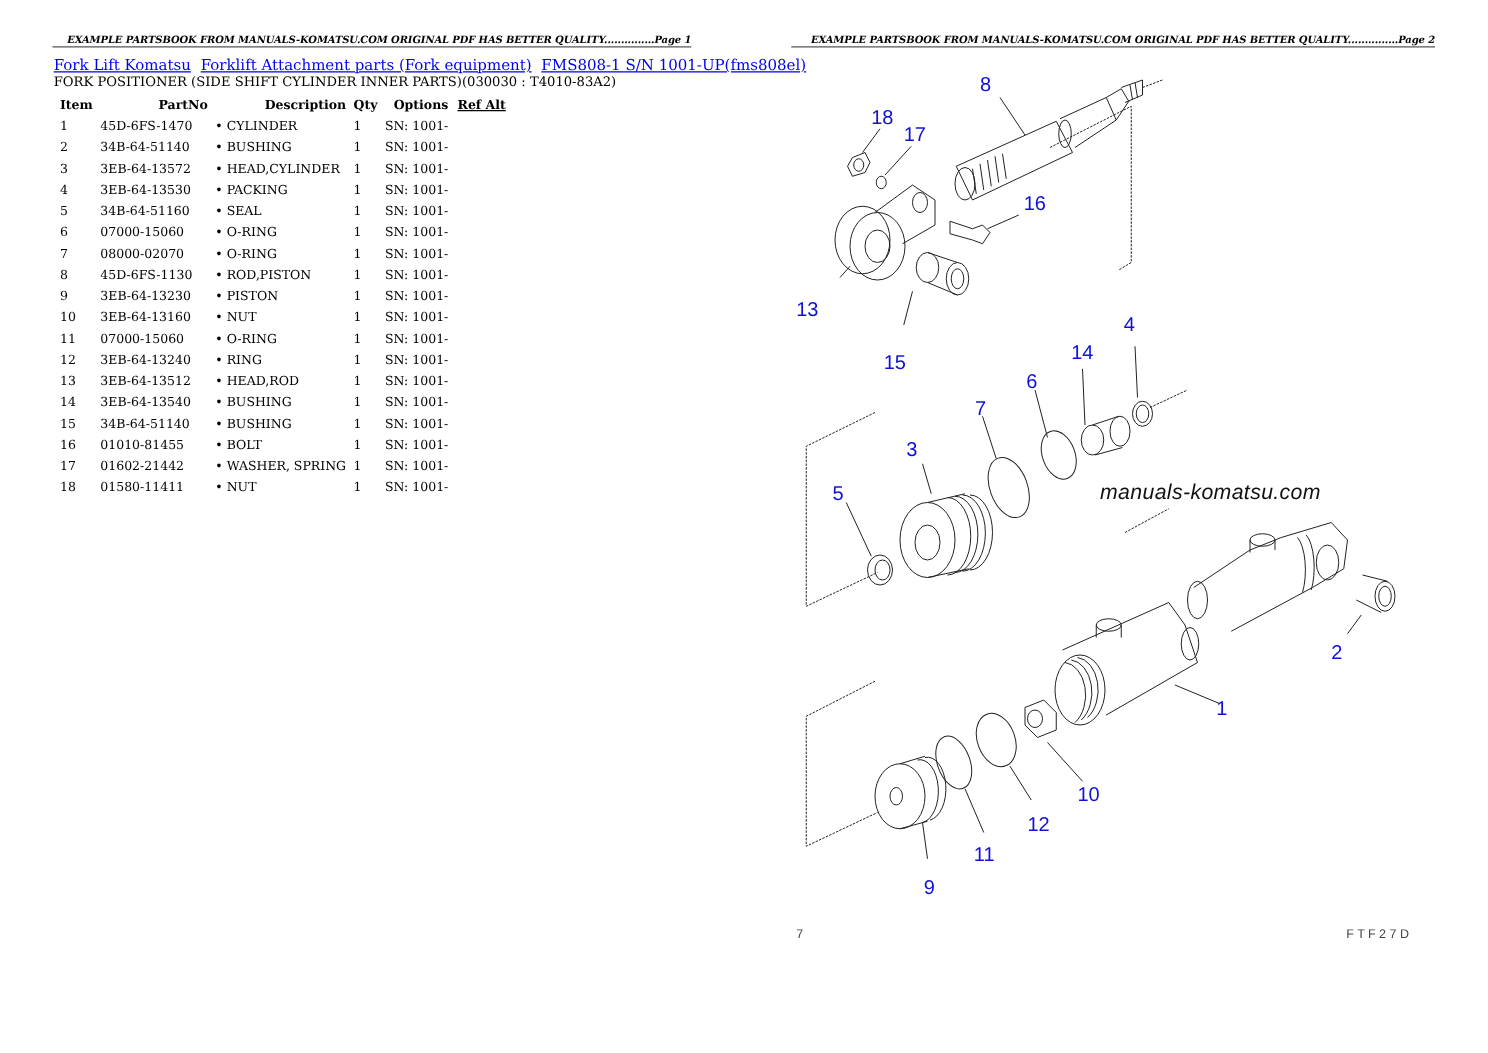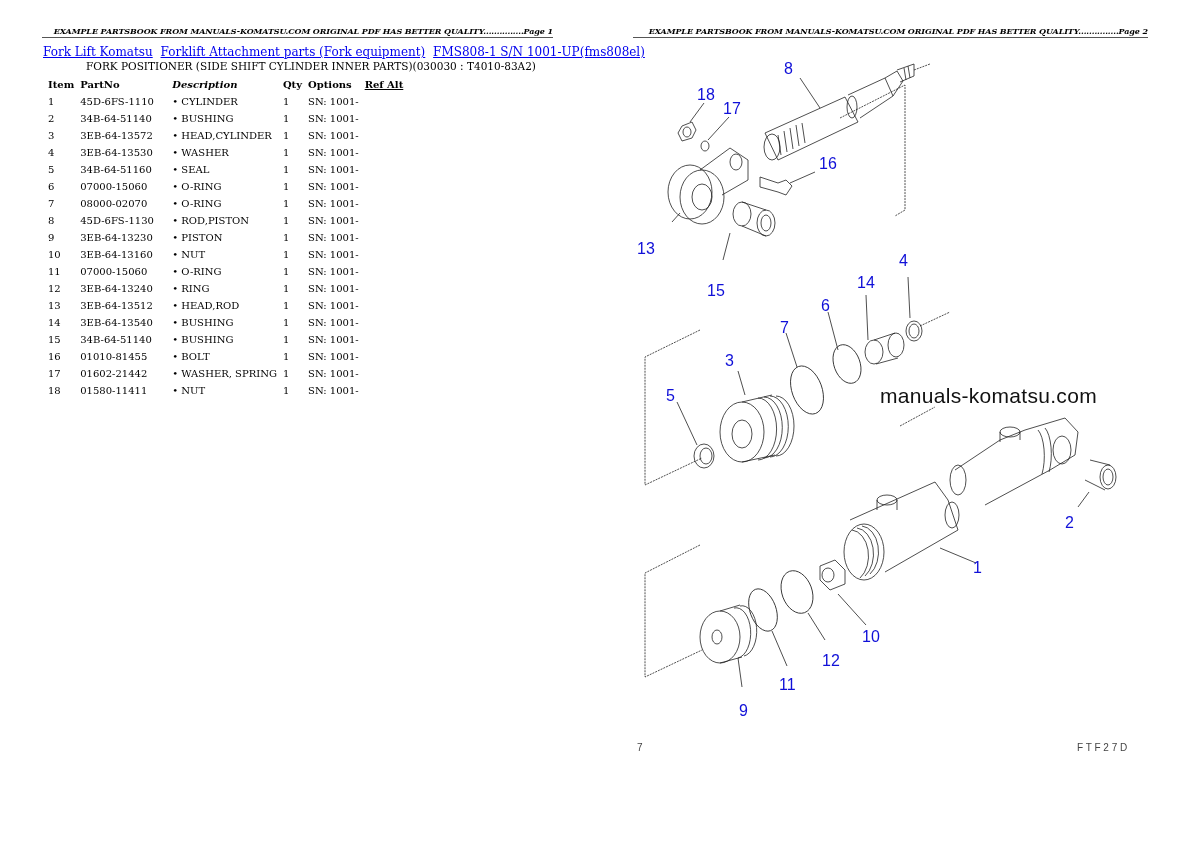--- a/index.html
+++ b/index.html
@@ -8,33 +8,33 @@
   .page-left { left:0; width:595px; }
   .page-right { left:595px; width:595px; }
   .hdr { position:absolute; top:26px; font-family:"DejaVu Serif", serif; font-style:italic; font-weight:bold; font-size:8px; text-align:right; letter-spacing:-0.1px; white-space:nowrap; }
   .hdr-left { left:42px; width:511px; }
   .hdr-right { left:44px; width:509px; }
   .hdr-rule { position:absolute; top:37px; height:1px; background:#555; }
   .rule-left { left:42px; width:511px; }
   .rule-right { left:38px; width:515px; }
   .crumbs { position:absolute; left:43px; top:45px; font-size:12px; white-space:nowrap; }
   .crumbs a { color:#0000ee; text-decoration:underline; margin-right:4px; }
-  .subtitle { position:absolute; left:43px; top:60px; font-size:10.5px; white-space:nowrap;margin-left:43px; }
+  .subtitle { position:absolute; left:43px; top:60px; font-size:10.5px; white-space:nowrap; }
   table.parts { position:absolute; left:45px; top:76px; border-collapse:collapse; font-size:10px; }
-  table.parts th { font-weight:bold; padding:0 3px; height:17px; text-align:left; white-space:nowrap; }
+  table.parts th { font-weight:bold; padding:0 3px; height:17px; text-align:right; white-space:nowrap; }
   table.parts td { padding:0 3px; height:17px; white-space:nowrap; text-align:left; }
   .col-item { width:26px; }
   .col-part { width:86px; }
-  .col-desc { width:98px;font-style:italic; }
+  .col-desc { width:98px; }
   .col-qty { width:16px; }
   .col-opt { width:47px; }
   .col-ref { width:40px;text-decoration:underline; }
   .diagram { position:absolute; left:0; top:40px; width:595px; height:690px; }
   .lbl { position:absolute; font-family:"Liberation Sans", sans-serif; font-size:16px; color:#1010d8; }
-  .watermark { position:absolute; left:880px; top:384px; font-family:"Liberation Sans", sans-serif; font-size:21px; color:#111; letter-spacing:0.3px; }
+  .watermark { position:absolute; left:880px; top:384px; font-family:"Liberation Sans", sans-serif; font-size:17px; color:#111; letter-spacing:0.3px;font-style:italic; }
   .foot { position:absolute; top:742px; font-family:"Liberation Sans", sans-serif; font-size:10px; color:#444; }
 </style>
 </head>
 <body>
 
 <div class="page page-left">
   <div class="hdr hdr-left">EXAMPLE PARTSBOOK FROM MANUALS-KOMATSU.COM ORIGINAL PDF HAS BETTER QUALITY...............Page 1</div>
   <div class="hdr-rule rule-left"></div>
 
   <div class="crumbs">
@@ -51,21 +51,21 @@
         <th class="col-part">PartNo</th>
         <th class="col-desc">Description</th>
         <th class="col-qty">Qty</th>
         <th class="col-opt">Options</th>
         <th class="col-ref">Ref Alt</th>
       </tr>
     </thead>
     <tbody id="rows">
         <tr>
           <td>1</td>
-          <td>45D-6FS-1110</td>
+          <td>45D-6FS-1470</td>
           <td>• CYLINDER</td>
           <td>1</td>
           <td>SN: 1001-</td>
           <td></td>
         </tr>
         <tr>
           <td>2</td>
           <td>34B-64-51140</td>
           <td>• BUSHING</td>
           <td>1</td>
@@ -76,21 +76,21 @@
           <td>3</td>
           <td>3EB-64-13572</td>
           <td>• HEAD,CYLINDER</td>
           <td>1</td>
           <td>SN: 1001-</td>
           <td></td>
         </tr>
         <tr>
           <td>4</td>
           <td>3EB-64-13530</td>
-          <td>• WASHER</td>
+          <td>• PACKING</td>
           <td>1</td>
           <td>SN: 1001-</td>
           <td></td>
         </tr>
         <tr>
           <td>5</td>
           <td>34B-64-51160</td>
           <td>• SEAL</td>
           <td>1</td>
           <td>SN: 1001-</td>

